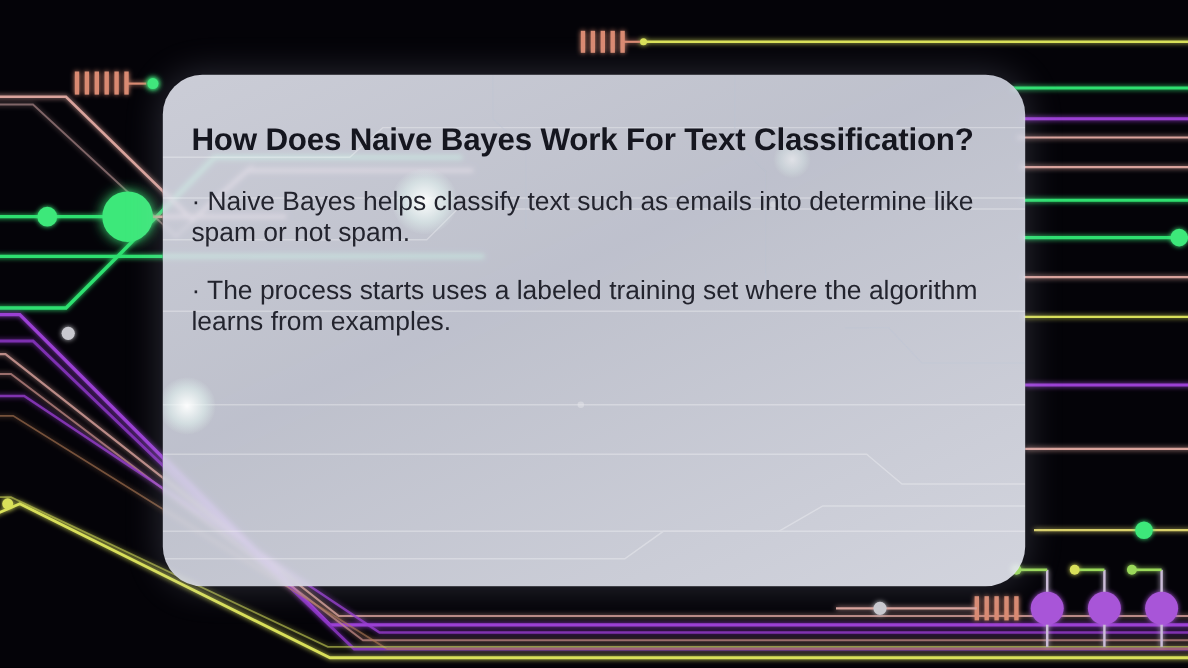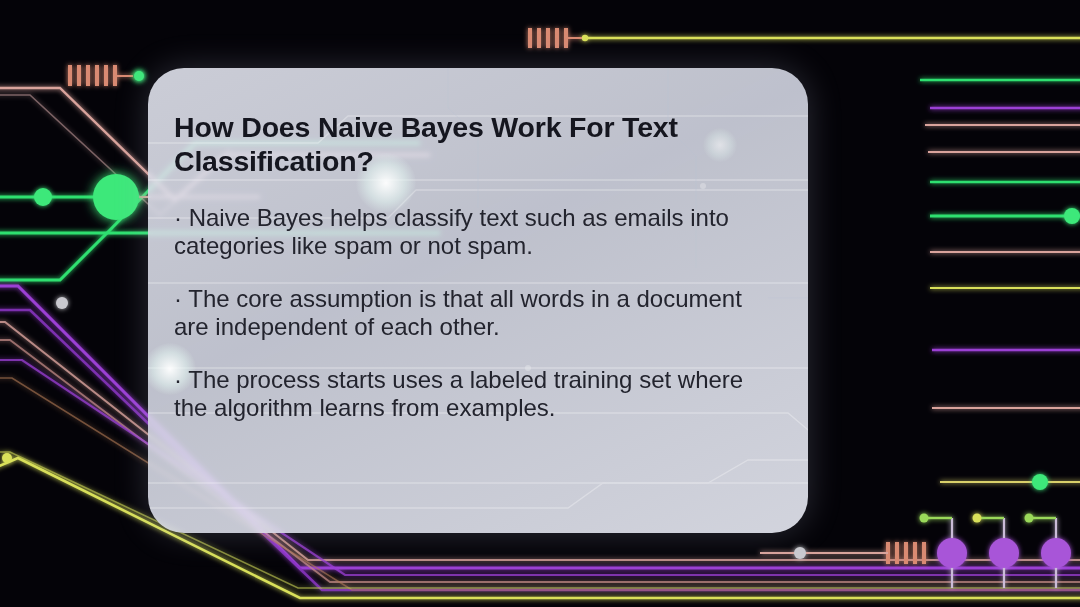--- a/index.html
+++ b/index.html
@@ -11,21 +11,21 @@
     position:relative;width:1080px;height:607px;
     background:#040308;
     overflow:hidden;
   }
   #bg-svg{position:absolute;left:0;top:0;width:1080px;height:607px;}
 
   
   #card{
     position:absolute;
     left:148px;top:68px;
-    width:660px;height:465px;
+    width:784px;height:465px;
     border-radius:36px;
     background:linear-gradient(155deg,
         rgba(225,227,238,0.90) 0%,
         rgba(216,219,232,0.88) 42%,
         rgba(228,230,240,0.92) 100%);
     box-shadow:0 0 34px rgba(190,200,225,0.22);
     overflow:hidden;
     backdrop-filter:blur(2px);
   }
   
@@ -212,28 +212,24 @@
     <div class="glow-blob" style="left:208px;top:85px;width:60px;height:60px;"></div>
     <div class="glow-blob" style="left:-4px;top:275px;width:52px;height:52px;"></div>
     <div class="glow-blob" style="left:555px;top:60px;width:34px;height:34px;opacity:.55;"></div>
 
     <div id="card-content">
 
       <h1 id="title">How Does Naive Bayes Work For Text Classification?</h1>
 
       <p class="bullet">
         <span>·</span>
-        <span>Naive Bayes helps classify text such as emails into categories like spam or not spam.</span>
+        <span>Naive Bayes helps classify text such as emails into determine like spam or not spam.</span>
       </p>
 
 
-      <p class="bullet">
-        <span>·</span>
-        <span>The core assumption is that all words in a document are independent of each other.</span>
-      </p>
 
       <p class="bullet">
         <span>·</span>
         <span>The process starts uses a labeled training set where the algorithm learns from examples.</span>
       </p>
 
     </div>
   </div>
 
 </div>

